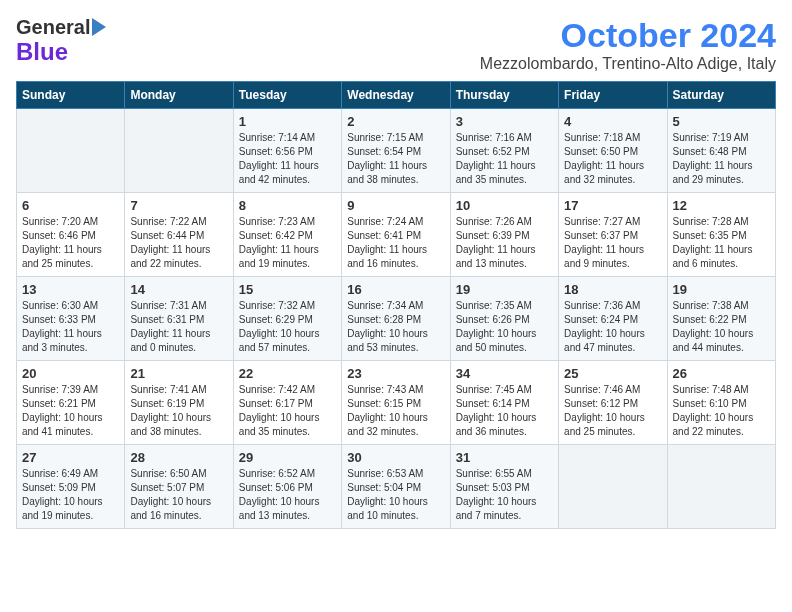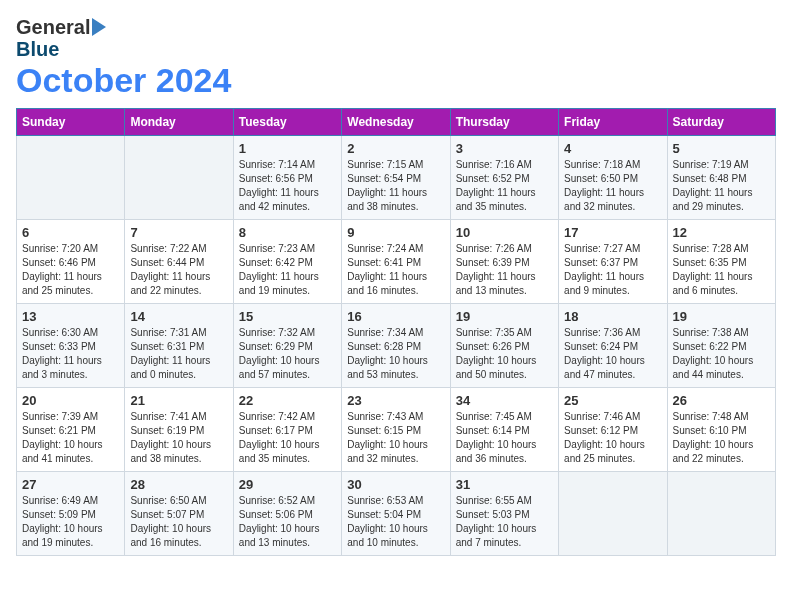--- a/index.html
+++ b/index.html
@@ -8,36 +8,35 @@
       background: #fff;
       width: 792px;
       min-height: 612px;
       padding: 16px;
     }
     .header {
       display: flex;
       justify-content: space-between;
       align-items: flex-start;
       margin-bottom: 8px;
-      flex-direction: column;
     }
     .logo {
       display: flex;
       flex-direction: column;
       align-items: flex-start;
     }
     .logo-text {
       font-size: 20px;
       font-weight: bold;
       color: #333;
       line-height: 1.1;
     }
     .logo-blue {
-      color: #0c4a6e;
-      font-size: 20px;
+      color: #6d28d9;
+      font-size: 24px;
       font-weight: bold;
     }
     .logo-arrow {
       display: inline-block;
       width: 0;
       height: 0;
       border-top: 9px solid transparent;
       border-bottom: 9px solid transparent;
       border-left: 14px solid #3a7fc1;
       margin-left: 2px;
@@ -54,21 +53,21 @@
     .location-title {
       font-size: 16px;
       color: #444;
     }
     table {
       width: 100%;
       border-collapse: collapse;
       font-size: 11px;
     }
     thead tr {
-      background-color: #a21caf;
+      background-color: #0c4a6e;
       color: #fff;
     }
     thead th {
       padding: 6px 5px;
       text-align: left;
       font-size: 12px;
       font-weight: bold;
       border: 1px solid #3a7fb4;
     }
     tbody tr {
@@ -107,20 +106,21 @@
 <div class="header">
   <div class="logo">
     <div style="display:flex;align-items:center;">
       <span class="logo-text">General</span>
       <span class="logo-arrow"></span>
     </div>
     <span class="logo-blue">Blue</span>
   </div>
   <div class="title-section">
     <div class="month-title">October 2024</div>
+    <div class="location-title">Mezzolombardo, Trentino-Alto Adige, Italy</div>
   </div>
 </div>
 
 <table>
   <thead>
     <tr>
     <th>Sunday</th>
         <th>Monday</th>
         <th>Tuesday</th>
         <th>Wednesday</th>

